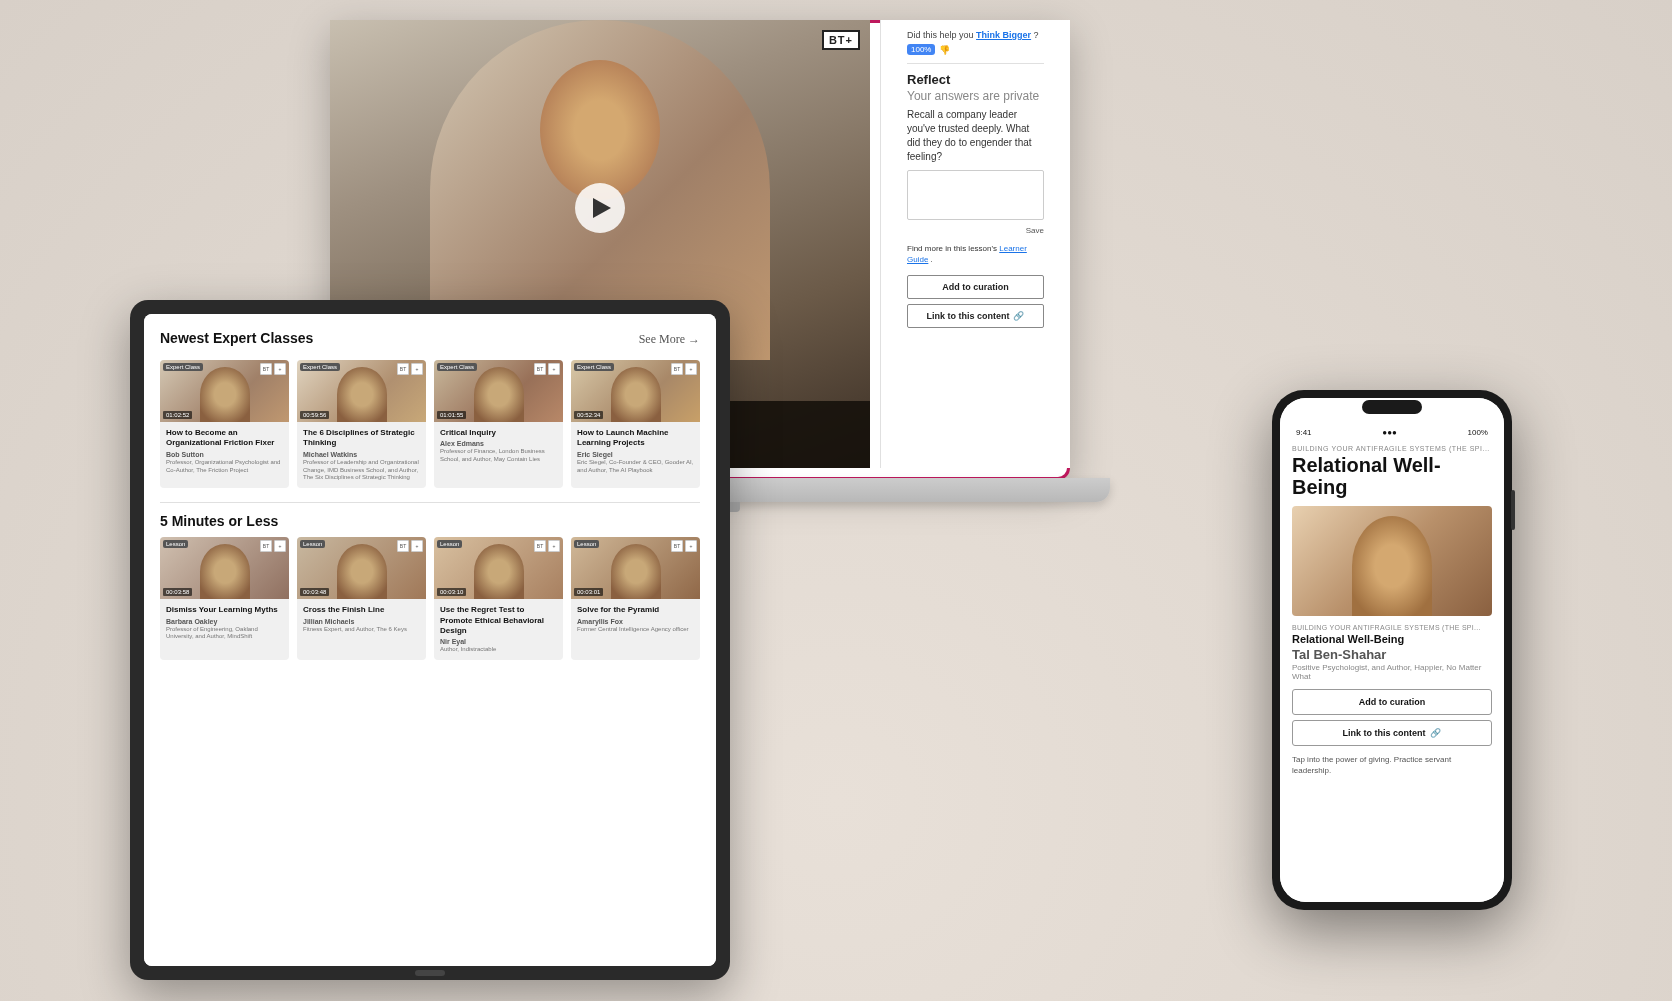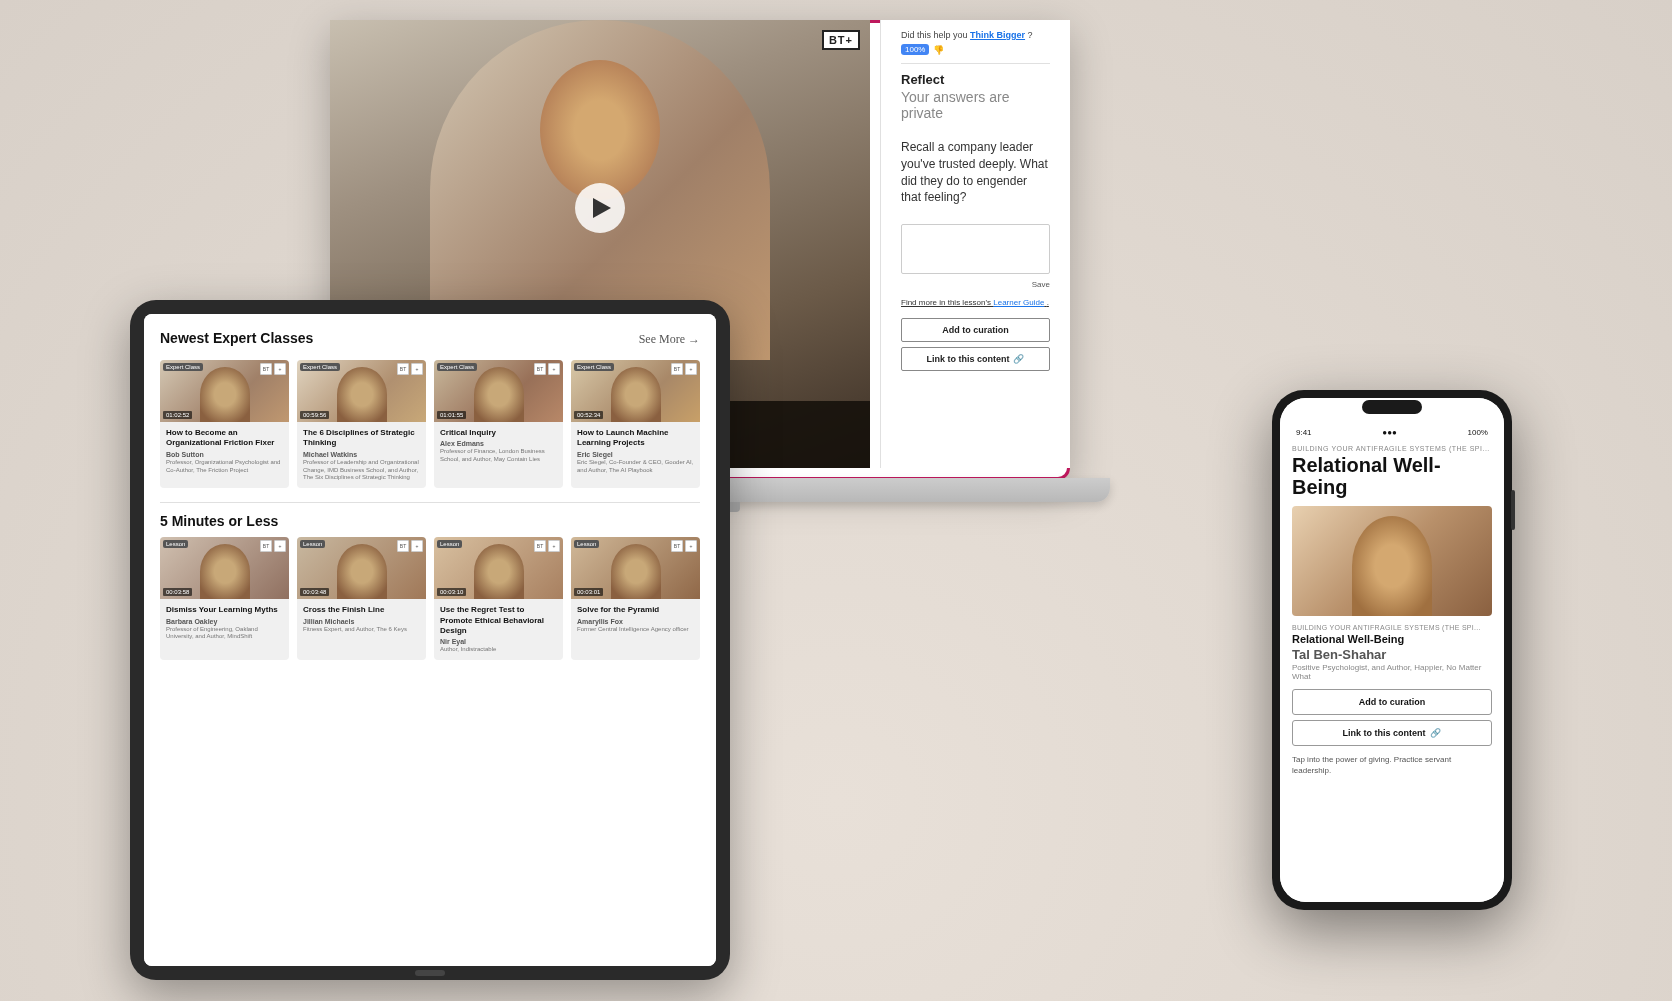--- a/index.html
+++ b/index.html
@@ -100,21 +100,21 @@
       color: #222;
     }
 
     
     .right-panel {
       position: absolute;
       right: 0; top: 0;
       width: 190px;
       height: 448px;
       background: #fff;
-      padding: 10px 20px;
+      padding: 10px 26px;
       border-left: 1px solid #e0e0e0;
       overflow: hidden;
     }
     .panel-feedback {
       font-size: 9px;
       color: #444;
       margin-bottom: 4px;
     }
     .panel-feedback-title {
       font-size: 9px;
@@ -141,29 +141,29 @@
       padding-top: 8px;
       margin-bottom: 8px;
     }
     .reflect-title {
       font-size: 13px;
       font-weight: 700;
       color: #222;
       margin-bottom: 2px;
     }
     .reflect-private {
-      font-size: 14px;
+      font-size: 12px;
       color: #888;
-      margin-bottom: 18px;
+      margin-bottom: 5px;
     }
     .reflect-prompt {
-      font-size: 12px;
+      font-size: 10px;
       color: #333;
       line-height: 1.4;
-      margin-bottom: 18px;
+      margin-bottom: 6px;
     }
     .reflect-textarea {
       width: 100%;
       height: 50px;
       border: 1px solid #ccc;
       border-radius: 2px;
       resize: none;
       font-size: 8px;
       padding: 3px;
     }
@@ -173,21 +173,20 @@
       font-size: 8px;
       color: #555;
       cursor: pointer;
       margin-top: 2px;
     }
     .learner-guide {
       font-size: 8px;
       color: #333;
       margin-top: 6px;
       line-height: 1.4;
-      text-decoration: underline;
     }
     .learner-guide a {
       color: #1a73e8;
       text-decoration: underline;
     }
     .add-curation-btn {
       display: block;
       width: 100%;
       padding: 6px 8px;
       background: #fff;
@@ -224,21 +223,21 @@
       width: 600px;
       height: 680px;
       z-index: 5;
     }
     .tablet-frame {
       position: absolute;
       left: 0; top: 0;
       width: 600px;
       height: 680px;
       background: #2a2a2a;
-      border-radius: 26px;
+      border-radius: 18px;
       box-shadow: 0 16px 48px rgba(0,0,0,0.35);
     }
     .tablet-screen {
       position: absolute;
       left: 14px;
       top: 14px;
       width: 572px;
       height: 652px;
       background: #f9f9f9;
       border-radius: 8px;

